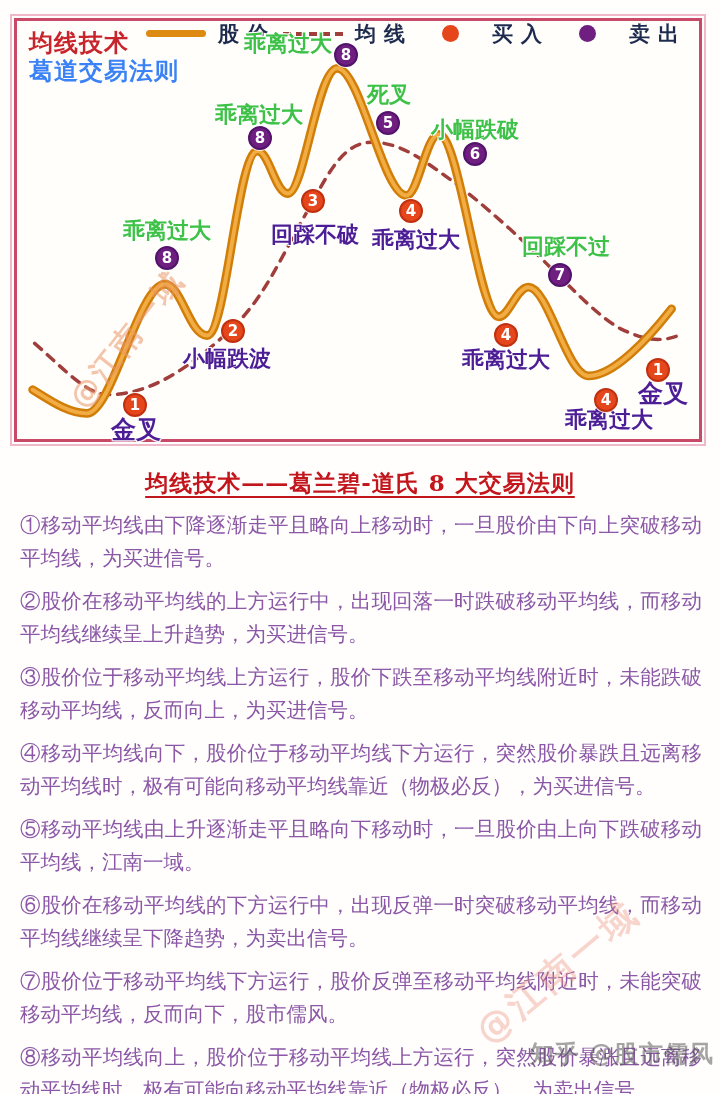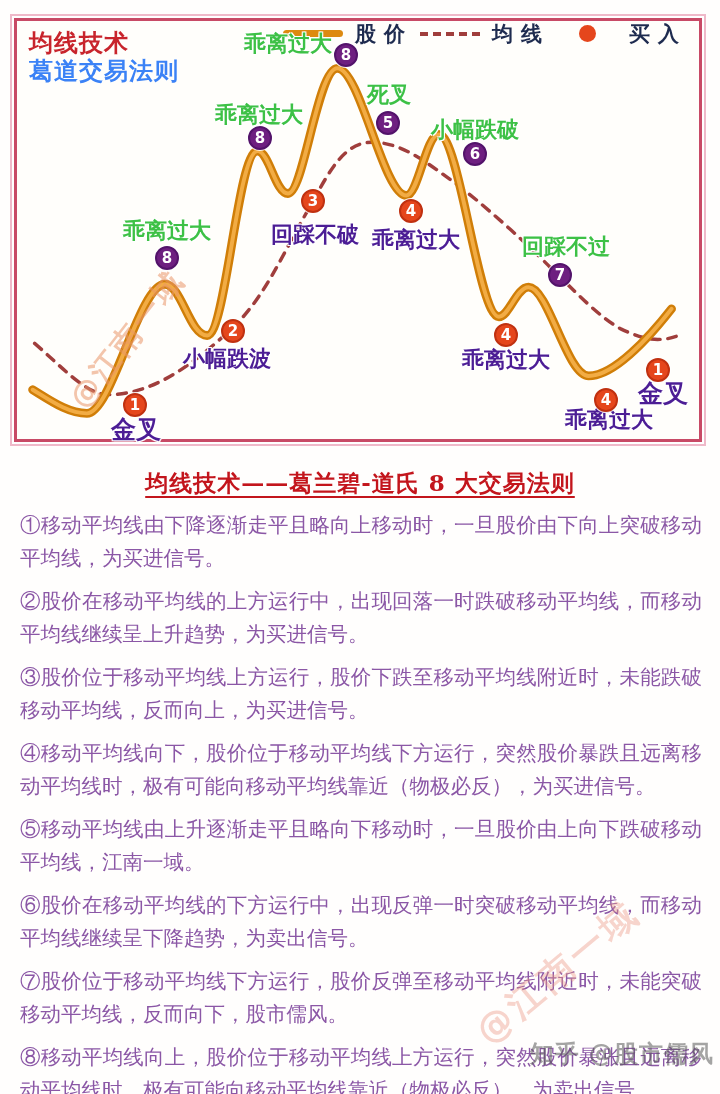--- a/index.html
+++ b/index.html
@@ -80,20 +80,26 @@
             <span class="sw-ma"></span>
           </span>
           <span class="legend-label">均线</span>
         </div>
         <div class="legend-row">
           <span class="swatch-area">
             <span class="sw-buy"></span>
           </span>
           <span class="legend-label">买入</span>
         </div>
+        <div class="legend-row">
+          <span class="swatch-area">
+            <span class="sw-sell"></span>
+          </span>
+          <span class="legend-label">卖出</span>
+        </div>
       </div>
 
     <div id="anno-layer">
         <div class="anno green" style="left: 150px; top: 210px;">乖离过大</div>
         <div class="anno green" style="left: 242px; top: 94px;">乖离过大</div>
         <div class="anno green" style="left: 271px; top: 23px;">乖离过大</div>
         <div class="anno green" style="left: 372px; top: 74px;">死叉</div>
         <div class="anno green" style="left: 458px; top: 109px;">小幅跌破</div>
         <div class="anno green" style="left: 549px; top: 226px;">回踩不过</div>
         <div class="anno red" style="left: 298px; top: 214px;">回踩不破</div>

